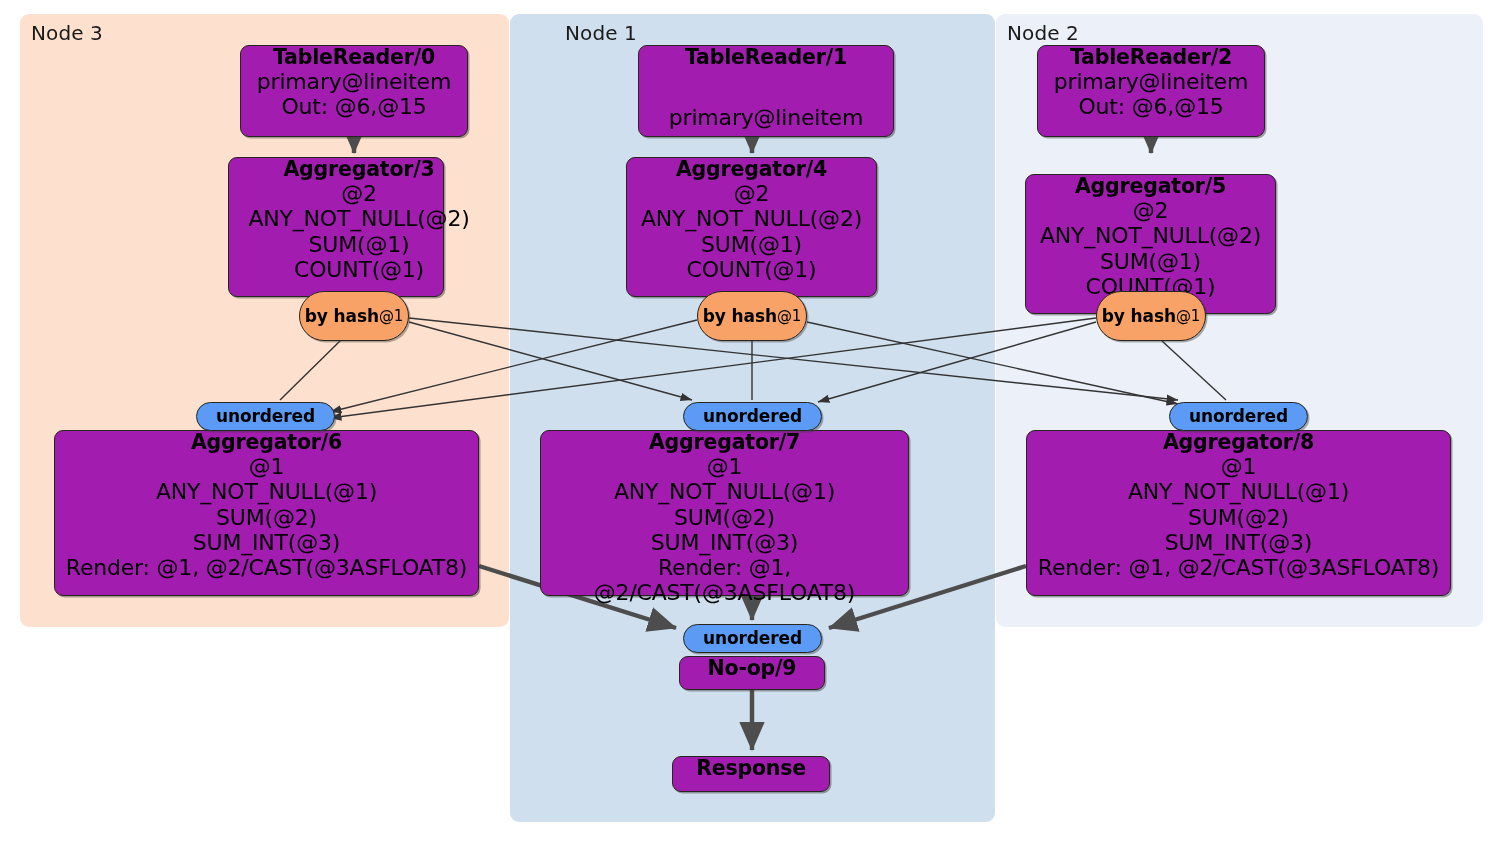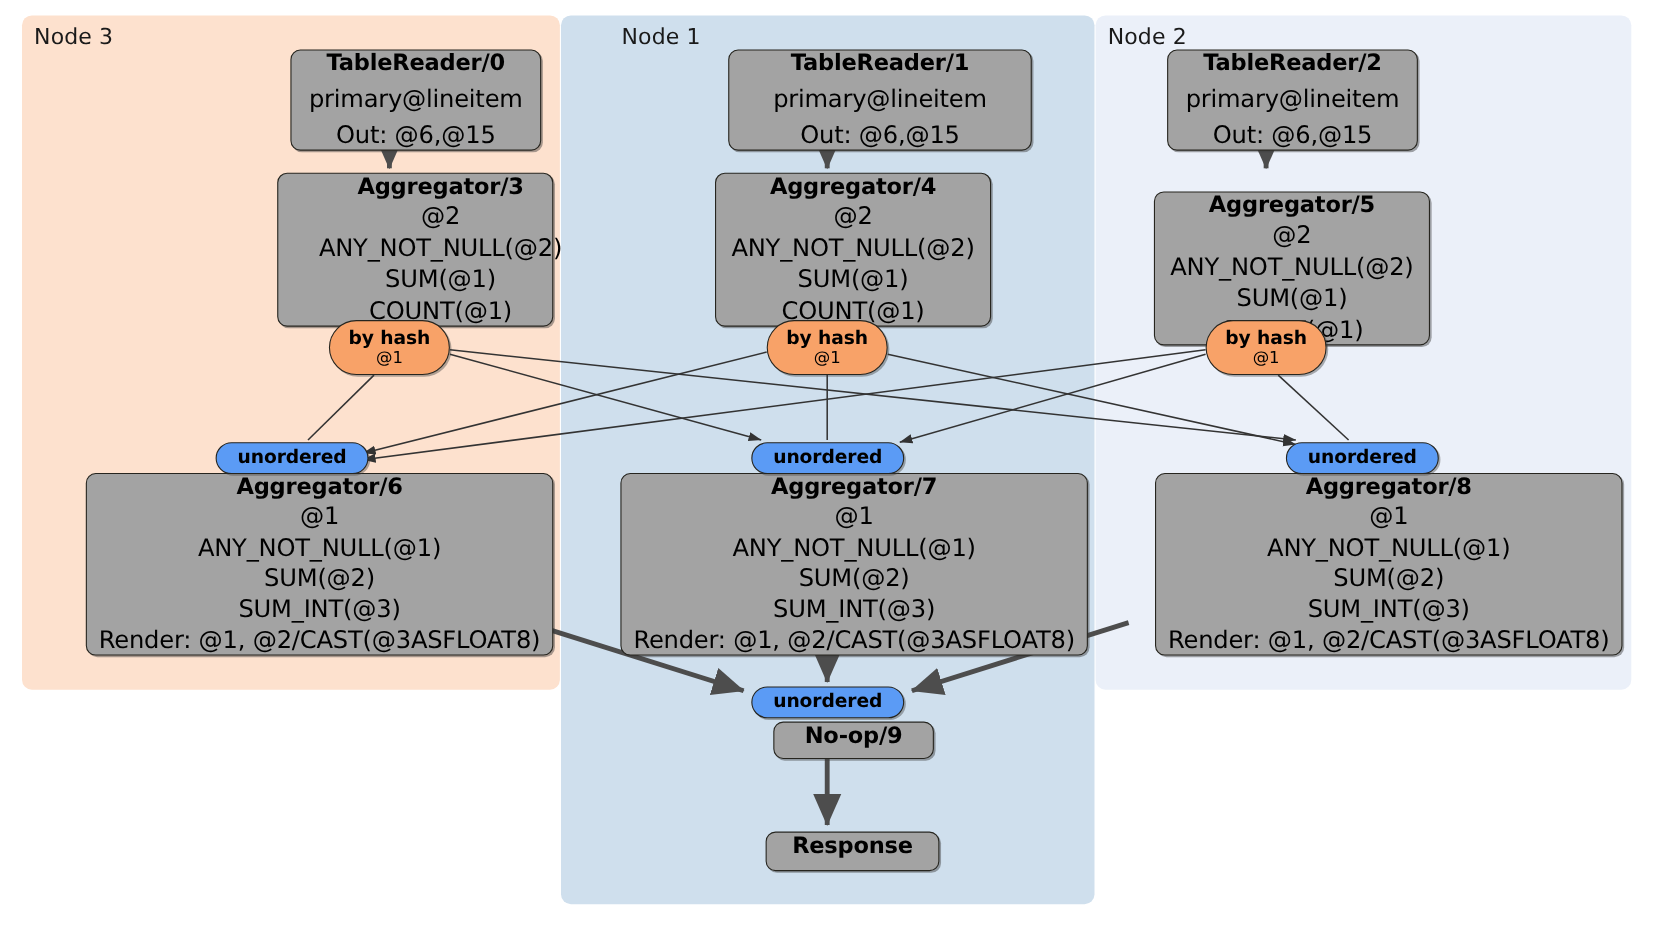--- a/index.html
+++ b/index.html
@@ -36,47 +36,46 @@
     top: 0;
     width: 1504px;
     height: 842px;
     pointer-events: none;
   }
   .gbox {
     position: absolute;
     box-sizing: border-box;
     border: 1.4px solid #26251f;
     border-radius: 9px;
-    background: #a3a3a3;
+    background: #a21caf;
     box-shadow: 1.5px 1.5px 0.5px rgba(60,60,60,0.45);
     display: flex;
     flex-direction: column;
     align-items: center;
-    justify-content: space-between;
+    justify-content: flex-start;
     color: #000000;
     text-align: center;
     line-height: 1.14;
-    margin-left: 24px;
   }
   .gbox .t-title {
     font-weight: bold;
     font-size: 20.5px;
     letter-spacing: -0.2px;
   }
   .gbox .t-line {
     font-size: 22px;
     letter-spacing: -0.2px;
   }
   .pill {
     position: absolute;
     box-sizing: border-box;
     border: 1.4px solid #26251f;
     border-radius: 999px;
     display: flex;
-    flex-direction: column;
+    flex-direction: row;
     align-items: center;
     justify-content: center;
     text-align: center;
     color: #000000;
     line-height: 1.08;
     box-shadow: 1.5px 1.5px 0.5px rgba(60,60,60,0.4);
   }
   .pill.hash {
     background: #f6a濃;
     background: #f7a濃;
@@ -172,31 +171,31 @@
       <line x1="752" y1="690" x2="752" y2="750" stroke="#4d4d4d" stroke-width="4.4" marker-end="url(#ah-thick)"></line>
     </g>
   </svg>
 
   <div id="node-layer">
       <div class="gbox" style="left: 240px; top: 45px; width: 228px; height: 92px;">
         <div class="t-title">TableReader/0</div>
         <div class="t-line">primary@lineitem</div>
         <div class="t-line">Out: @6,@15</div>
       </div>
-      <div class="gbox" style="left: 638px; top: 45px; width: 276px; height: 92px;">
+      <div class="gbox" style="left: 638px; top: 45px; width: 256px; height: 92px; gap: 36px;">
         <div class="t-title">TableReader/1</div>
         <div class="t-line">primary@lineitem</div>
         <div class="t-line">Out: @6,@15</div>
       </div>
       <div class="gbox" style="left: 1037px; top: 45px; width: 228px; height: 92px;">
         <div class="t-title">TableReader/2</div>
         <div class="t-line">primary@lineitem</div>
         <div class="t-line">Out: @6,@15</div>
       </div>
-      <div class="gbox" style="left: 228px; top: 157px; width: 251px; height: 140px; padding-left: 46px;">
+      <div class="gbox" style="left: 228px; top: 157px; width: 216px; height: 140px; padding-left: 46px;">
         <div class="t-title">Aggregator/3</div>
         <div class="t-line">@2</div>
         <div class="t-line">ANY_NOT_NULL(@2)</div>
         <div class="t-line">SUM(@1)</div>
         <div class="t-line">COUNT(@1)</div>
       </div>
       <div class="gbox" style="left: 626px; top: 157px; width: 251px; height: 140px;">
         <div class="t-title">Aggregator/4</div>
         <div class="t-line">@2</div>
         <div class="t-line">ANY_NOT_NULL(@2)</div>
@@ -211,21 +210,21 @@
         <div class="t-line">COUNT(@1)</div>
       </div>
       <div class="gbox" style="left: 54px; top: 430px; width: 425px; height: 166px;">
         <div class="t-title">Aggregator/6</div>
         <div class="t-line">@1</div>
         <div class="t-line">ANY_NOT_NULL(@1)</div>
         <div class="t-line">SUM(@2)</div>
         <div class="t-line">SUM_INT(@3)</div>
         <div class="t-line">Render: @1, @2/CAST(@3ASFLOAT8)</div>
       </div>
-      <div class="gbox" style="left: 540px; top: 430px; width: 425px; height: 166px;">
+      <div class="gbox" style="left: 540px; top: 430px; width: 369px; height: 166px;">
         <div class="t-title">Aggregator/7</div>
         <div class="t-line">@1</div>
         <div class="t-line">ANY_NOT_NULL(@1)</div>
         <div class="t-line">SUM(@2)</div>
         <div class="t-line">SUM_INT(@3)</div>
         <div class="t-line">Render: @1, @2/CAST(@3ASFLOAT8)</div>
       </div>
       <div class="gbox" style="left: 1026px; top: 430px; width: 425px; height: 166px;">
         <div class="t-title">Aggregator/8</div>
         <div class="t-line">@1</div>

